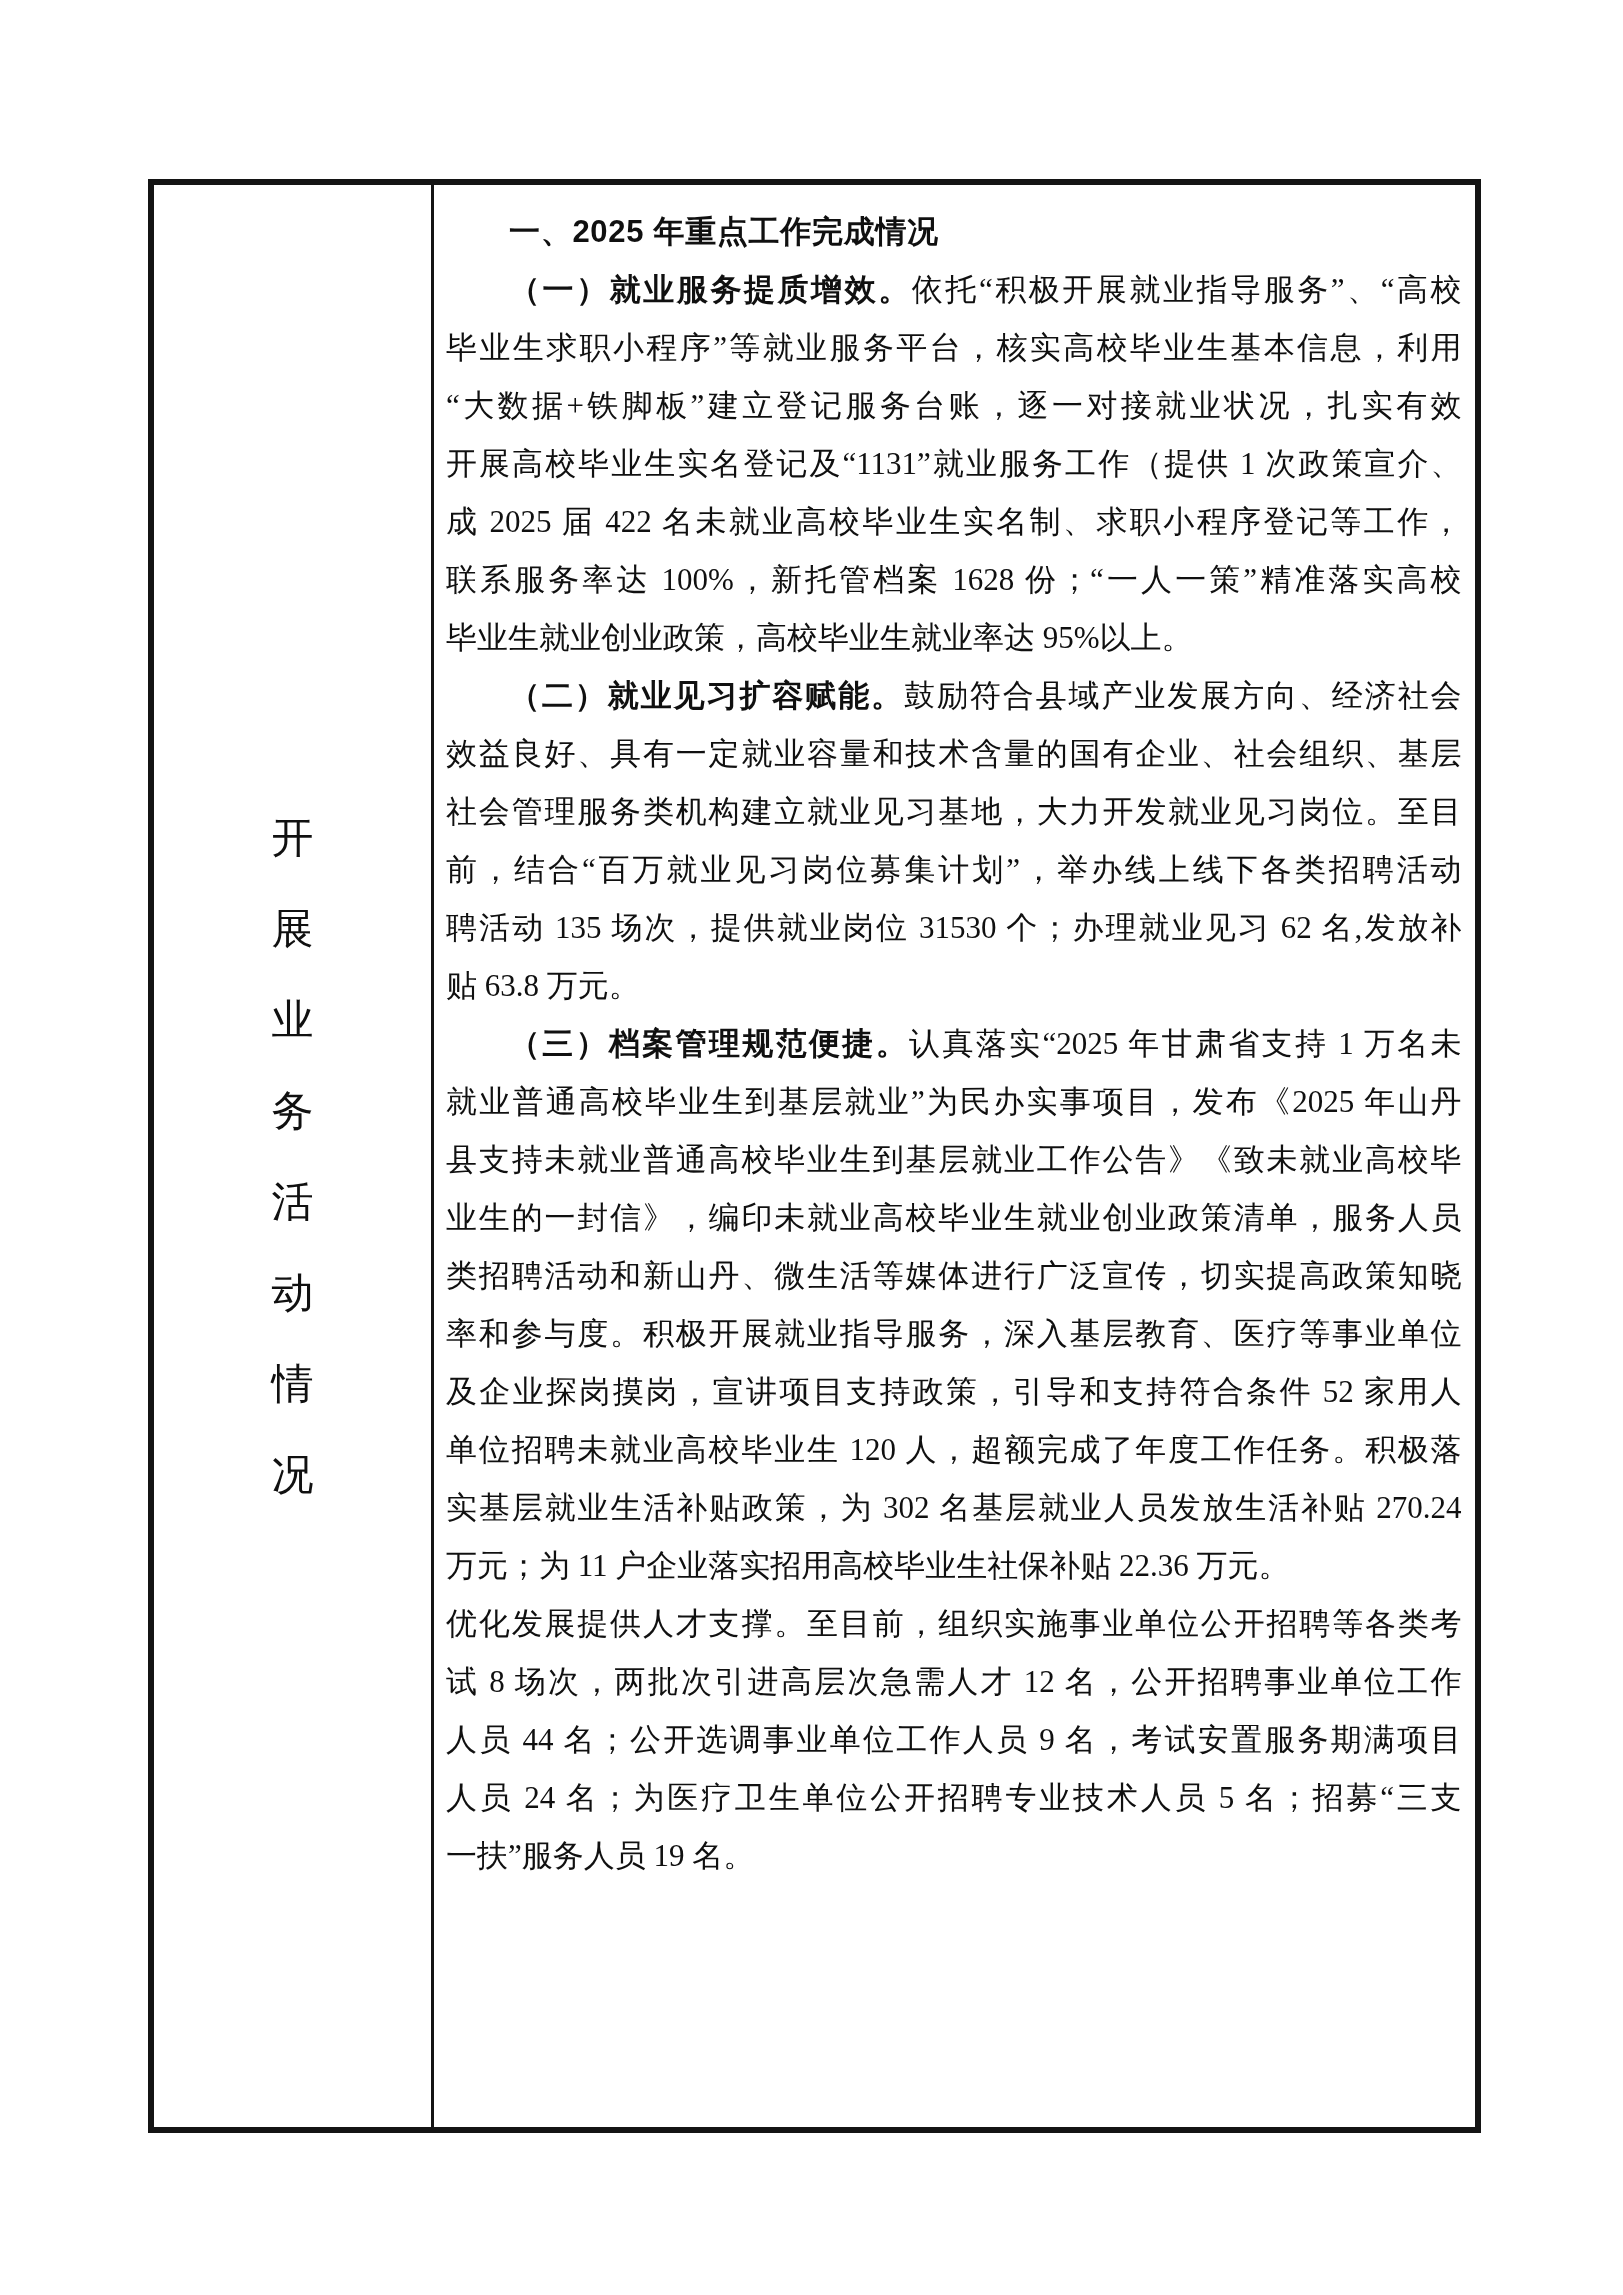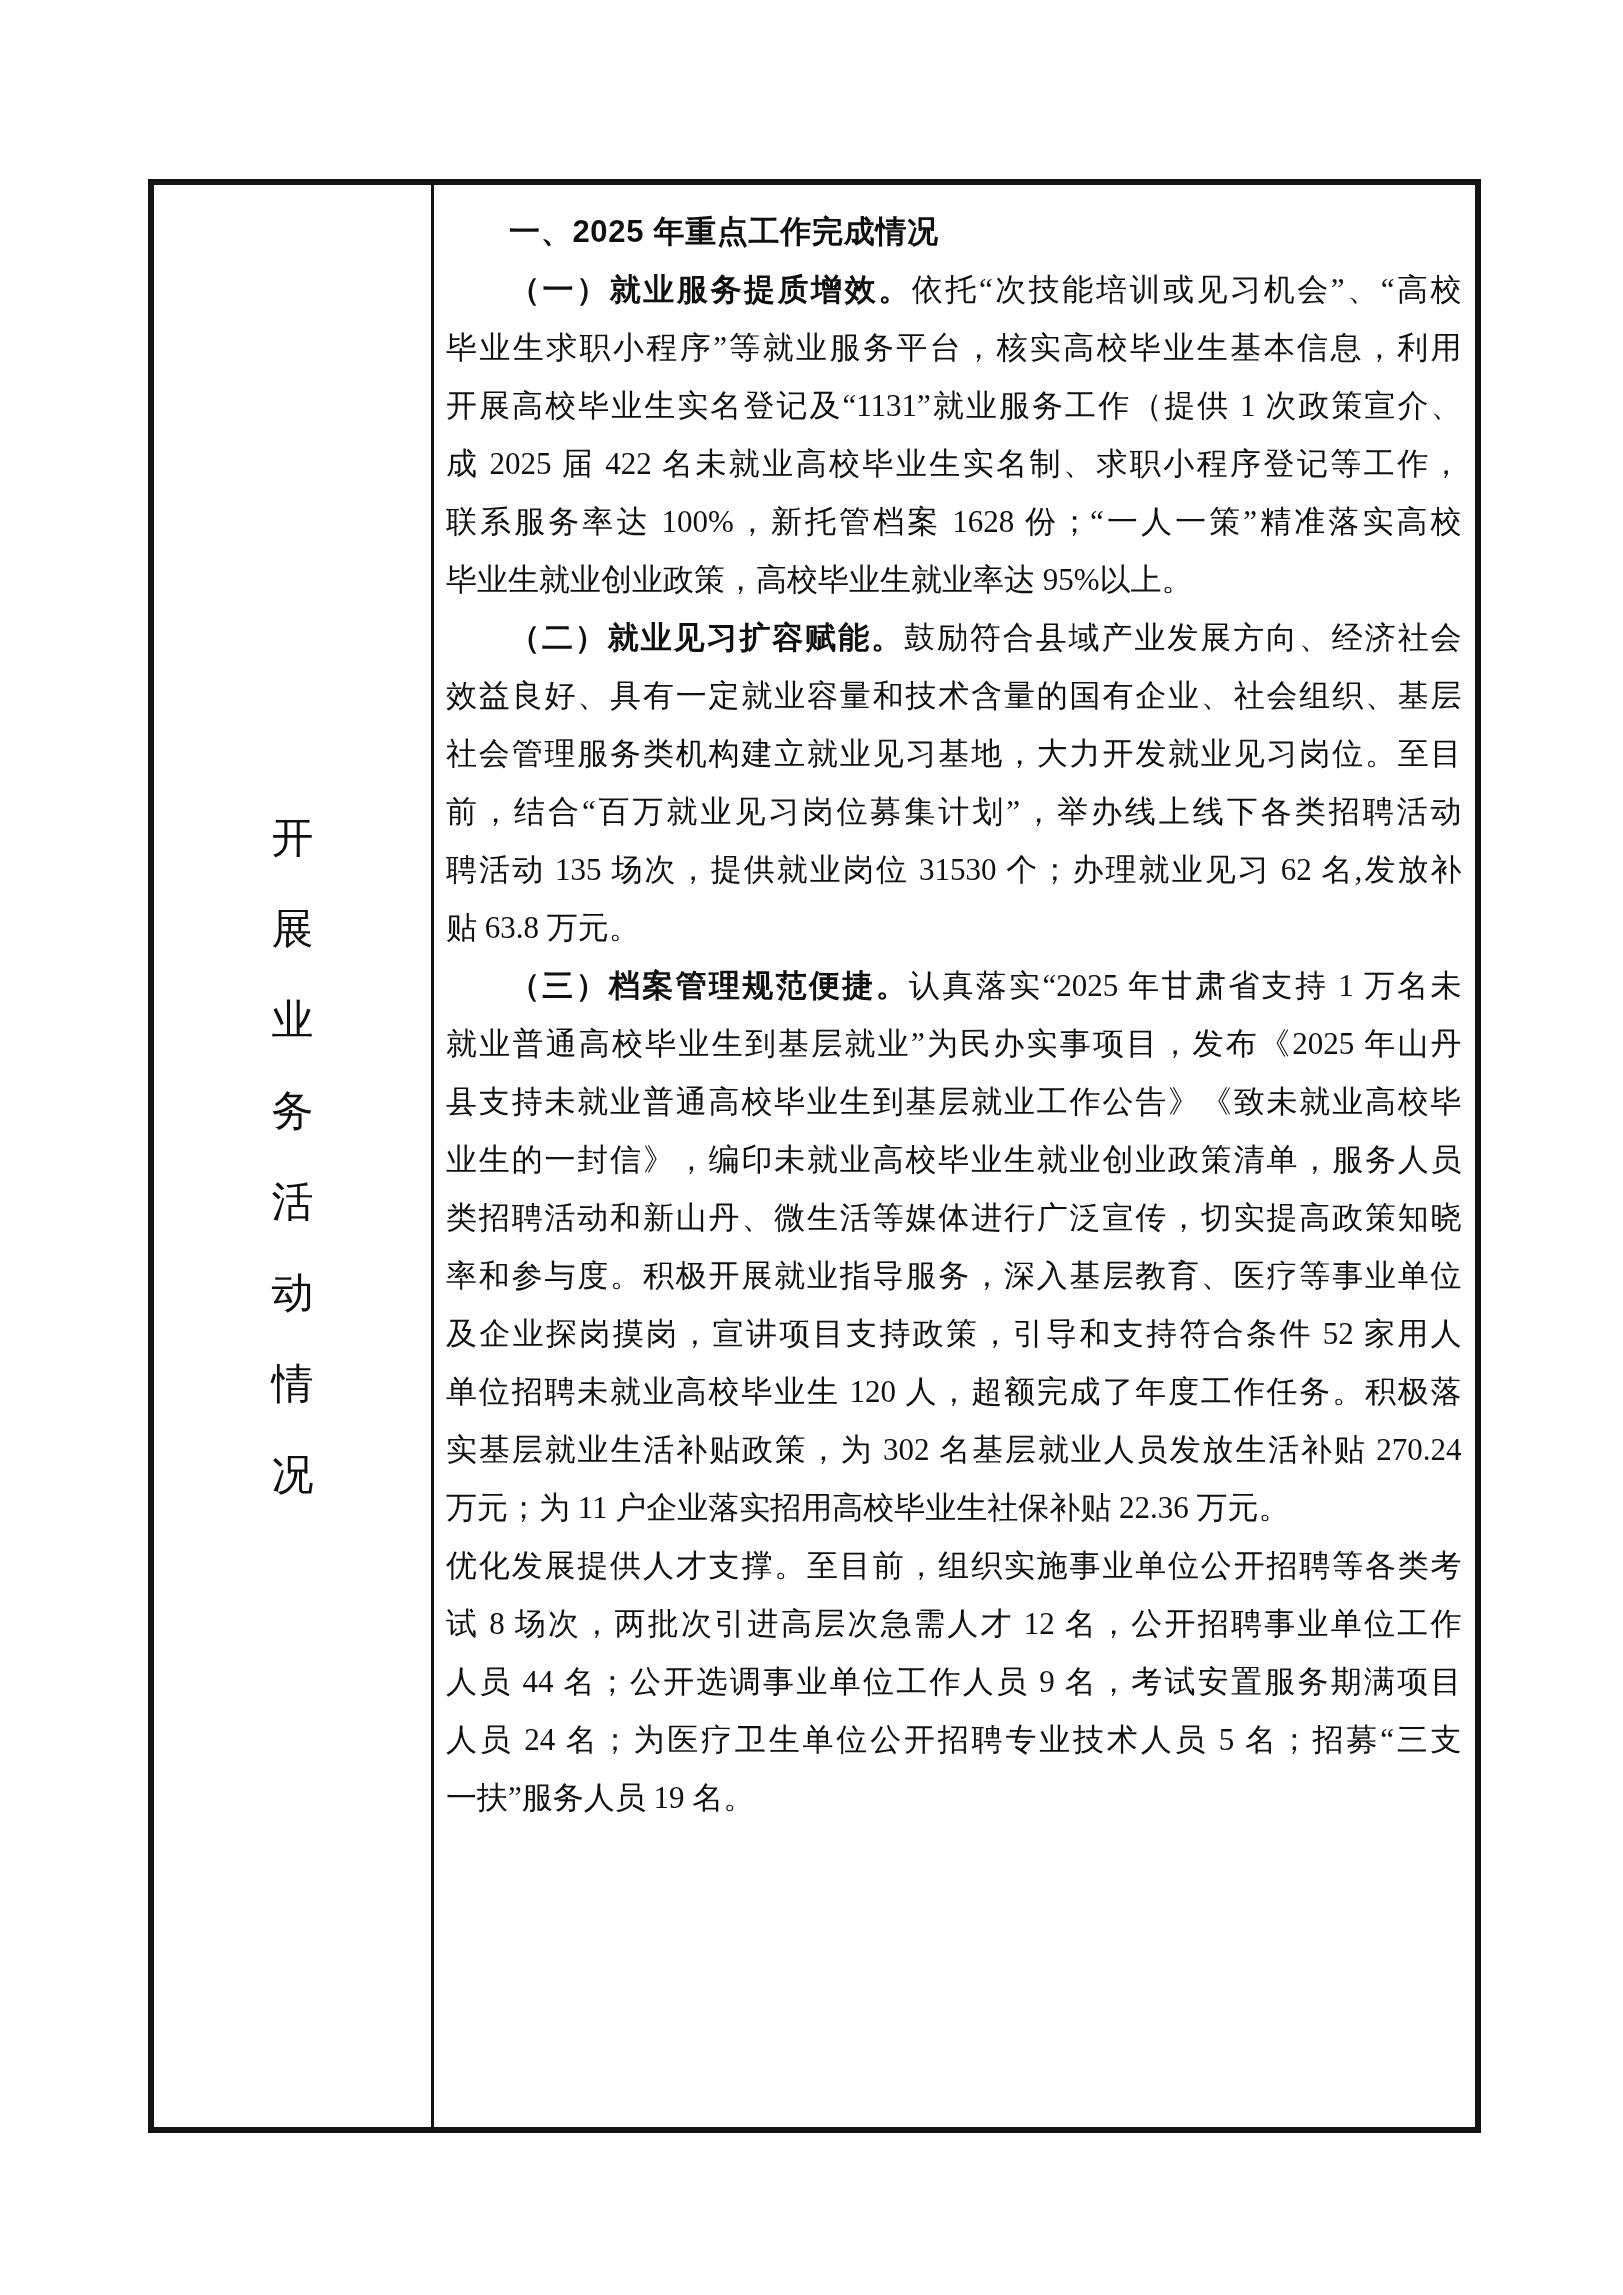--- a/index.html
+++ b/index.html
@@ -95,22 +95,23 @@
         <span class="vchar">务</span>
         <span class="vchar">活</span>
         <span class="vchar">动</span>
         <span class="vchar">情</span>
         <span class="vchar">况</span>
       </div>
   </div>
   <div class="right-cell">
     <div class="content">
         <div class="line indent last heading"><span class="b">一、2025 年重点工作完成情况</span></div>
-        <div class="line indent"><span class="b">（一）就业服务提质增效。</span><span>依托“次技能培训或见习机会”、“高校</span></div>
+        <div class="line indent"><span class="b">（一）就业服务提质增效。</span><span>依托“积极开展就业指导服务”、“高校</span></div>
         <div class="line"><span>毕业生求职小程序”等就业服务平台，核实高校毕业生基本信息，利用</span></div>
+        <div class="line"><span>“大数据+铁脚板”建立登记服务台账，逐一对接就业状况，扎实有效</span></div>
         <div class="line"><span>开展高校毕业生实名登记及“1131”就业服务工作（提供 1 次政策宣介、</span></div>
         <div class="line"><span>成 2025 届 422 名未就业高校毕业生实名制、求职小程序登记等工作，</span></div>
         <div class="line"><span>联系服务率达 100%，新托管档案 1628 份；“一人一策”精准落实高校</span></div>
         <div class="line last"><span>毕业生就业创业政策，高校毕业生就业率达 95%以上。</span></div>
         <div class="line indent"><span class="b">（二）就业见习扩容赋能。</span><span>鼓励符合县域产业发展方向、经济社会</span></div>
         <div class="line"><span>效益良好、具有一定就业容量和技术含量的国有企业、社会组织、基层</span></div>
         <div class="line"><span>社会管理服务类机构建立就业见习基地，大力开发就业见习岗位。至目</span></div>
         <div class="line"><span>前，结合“百万就业见习岗位募集计划”，举办线上线下各类招聘活动</span></div>
         <div class="line"><span>聘活动 135 场次，提供就业岗位 31530 个；办理就业见习 62 名,发放补</span></div>
         <div class="line last"><span>贴 63.8 万元。</span></div>

